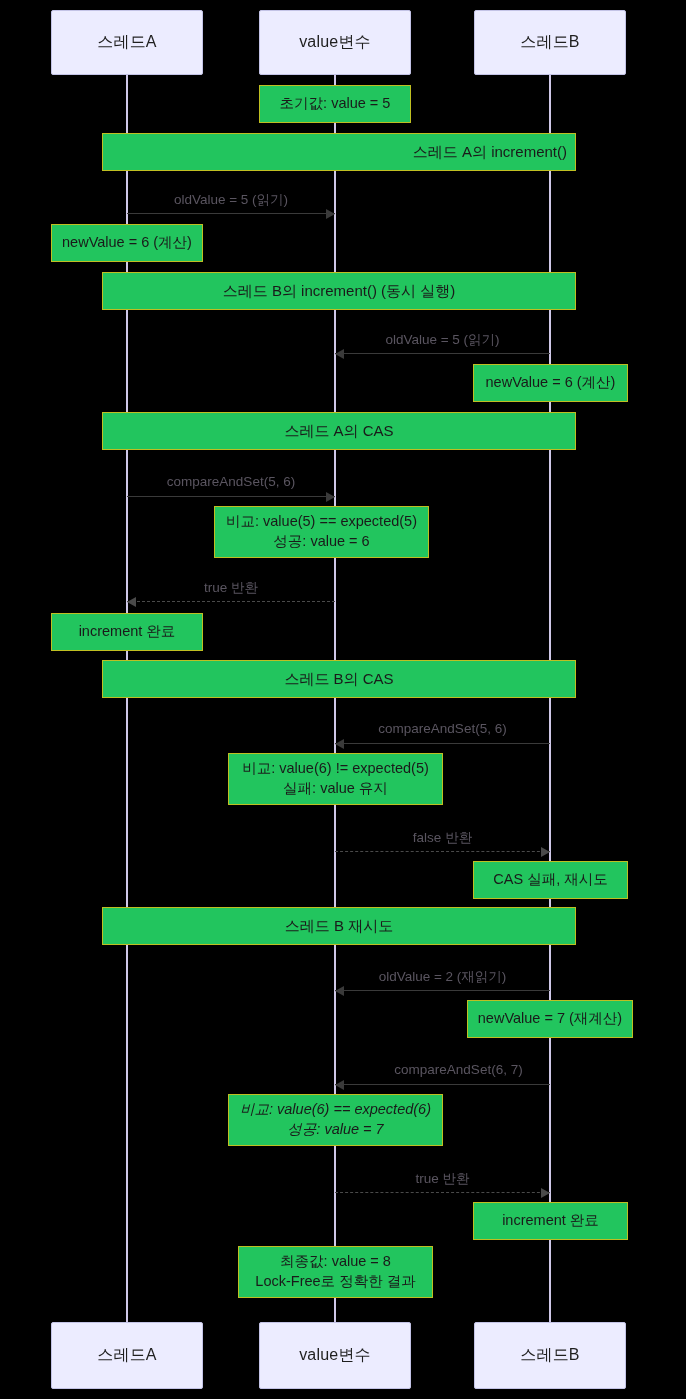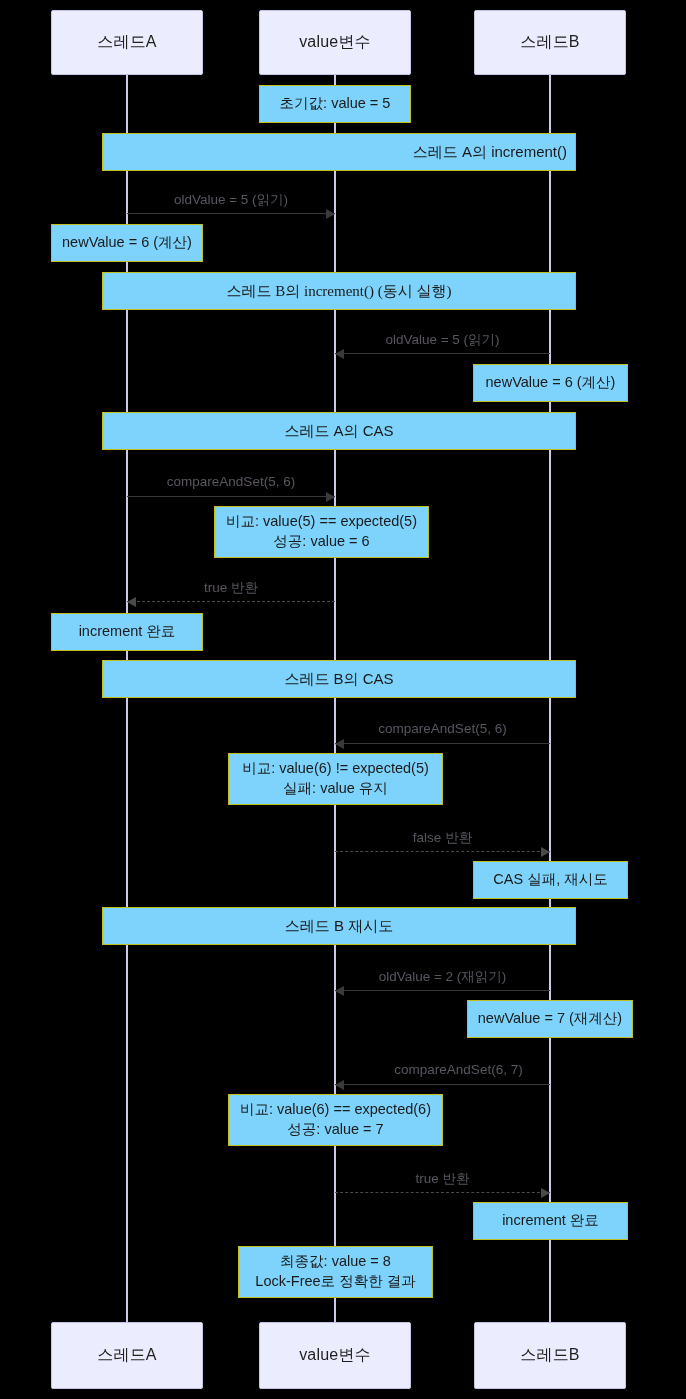--- a/index.html
+++ b/index.html
@@ -36,21 +36,21 @@
     justify-content: center;
     color: #1f1f1f;
     font-size: 16px;
     letter-spacing: 0.2px;
   }
 
   
   .note {
     position: absolute;
     box-sizing: border-box;
-    background: #7dd3fc;
+    background: #22c55e;
     border: 1px solid #BFBF22;
     display: flex;
     align-items: center;
     justify-content: center;
     text-align: center;
     color: #1a1a1a;
     font-size: 14.5px;
     line-height: 1.35;
     padding: 2px 8px;
     white-space: pre-line;
@@ -148,33 +148,33 @@
       <div>
         <div class="msg-line dashed" style="left: 335px; top: 1192px; width: 215px;"></div>
         <div class="arrowhead right open-right" style="top: 1188px; left: 541px;"></div>
         <div class="msg-label" style="left: 335px; width: 215px; top: 1170px;">true 반환</div>
       </div>
     </div>
   <div id="notes">
       <div class="note" style="left: 259px; top: 85px; width: 152px; height: 38px;"><span style="white-space: pre-line;">초기값: value = 5</span></div>
       <div class="note wide" style="left: 102px; top: 133px; width: 474px; height: 38px; justify-content: flex-end;"><span style="white-space: pre-line;">스레드 A의 increment()</span></div>
       <div class="note" style="left: 51px; top: 224px; width: 152px; height: 38px;"><span style="white-space: pre-line;">newValue = 6 (계산)</span></div>
-      <div class="note wide" style="left: 102px; top: 272px; width: 474px; height: 38px; font-family: Liberation Serif, serif;"><span style="white-space: pre-line;">스레드 B의 increment() (동시 실행)</span></div>
+      <div class="note wide" style="left: 102px; top: 272px; width: 474px; height: 38px;"><span style="white-space: pre-line;">스레드 B의 increment() (동시 실행)</span></div>
       <div class="note" style="left: 473px; top: 364px; width: 155px; height: 38px;"><span style="white-space: pre-line;">newValue = 6 (계산)</span></div>
       <div class="note wide" style="left: 102px; top: 412px; width: 474px; height: 38px;"><span style="white-space: pre-line;">스레드 A의 CAS</span></div>
       <div class="note" style="left: 214px; top: 506px; width: 215px; height: 52px;"><span style="white-space: pre-line;">비교: value(5) == expected(5)
 성공: value = 6</span></div>
       <div class="note" style="left: 51px; top: 613px; width: 152px; height: 38px;"><span style="white-space: pre-line;">increment 완료</span></div>
       <div class="note wide" style="left: 102px; top: 660px; width: 474px; height: 38px;"><span style="white-space: pre-line;">스레드 B의 CAS</span></div>
       <div class="note" style="left: 228px; top: 753px; width: 215px; height: 52px;"><span style="white-space: pre-line;">비교: value(6) != expected(5)
 실패: value 유지</span></div>
       <div class="note" style="left: 473px; top: 861px; width: 155px; height: 38px;"><span style="white-space: pre-line; text-align: center;">CAS 실패, 재시도</span></div>
       <div class="note wide" style="left: 102px; top: 907px; width: 474px; height: 38px;"><span style="white-space: pre-line;">스레드 B 재시도</span></div>
       <div class="note" style="left: 467px; top: 1000px; width: 166px; height: 38px;"><span style="white-space: pre-line;">newValue = 7 (재계산)</span></div>
-      <div class="note" style="left: 228px; top: 1094px; width: 215px; height: 52px;"><span style="white-space: pre-line;">비교: value(6) == expected(6)
+      <div class="note" style="left: 228px; top: 1094px; width: 215px; height: 52px; font-style: italic;"><span style="white-space: pre-line;">비교: value(6) == expected(6)
 성공: value = 7</span></div>
       <div class="note" style="left: 473px; top: 1202px; width: 155px; height: 38px;"><span style="white-space: pre-line;">increment 완료</span></div>
       <div class="note" style="left: 238px; top: 1246px; width: 195px; height: 52px;"><span style="white-space: pre-line;">최종값: value = 8
 Lock-Free로 정확한 결과</span></div>
     </div>
   <div id="participants">
       <div class="participant" style="left: 51px; top: 10px; width: 152px; height: 65px;">
         <span>스레드A</span>
       </div>
       <div class="participant" style="left: 259px; top: 10px; width: 152px; height: 65px;">

